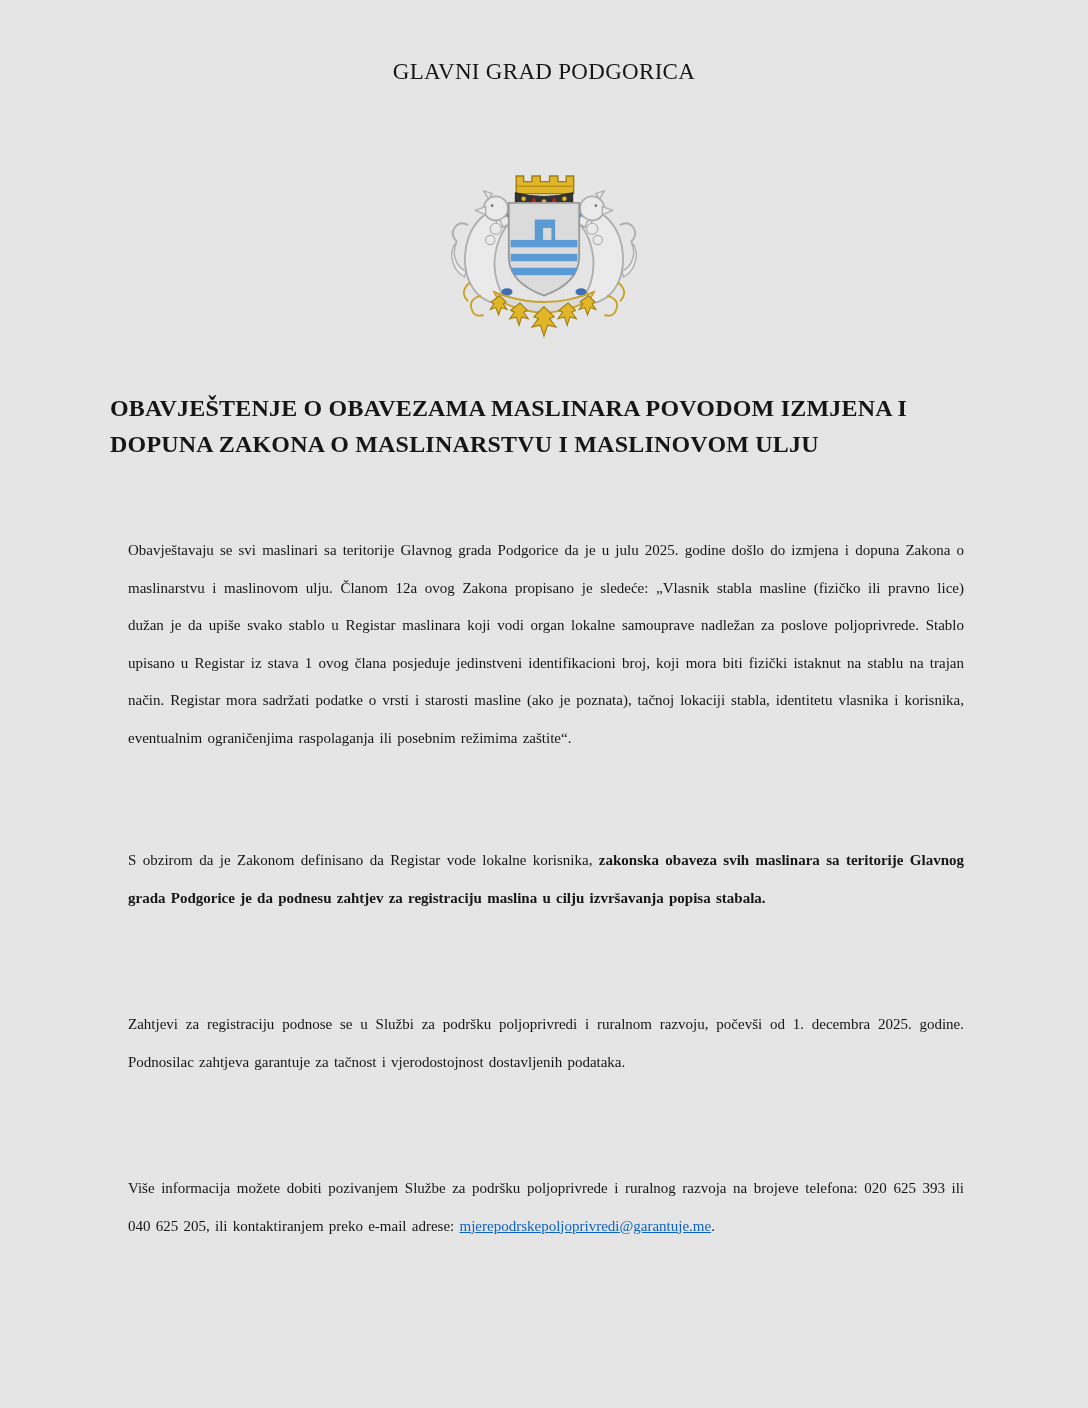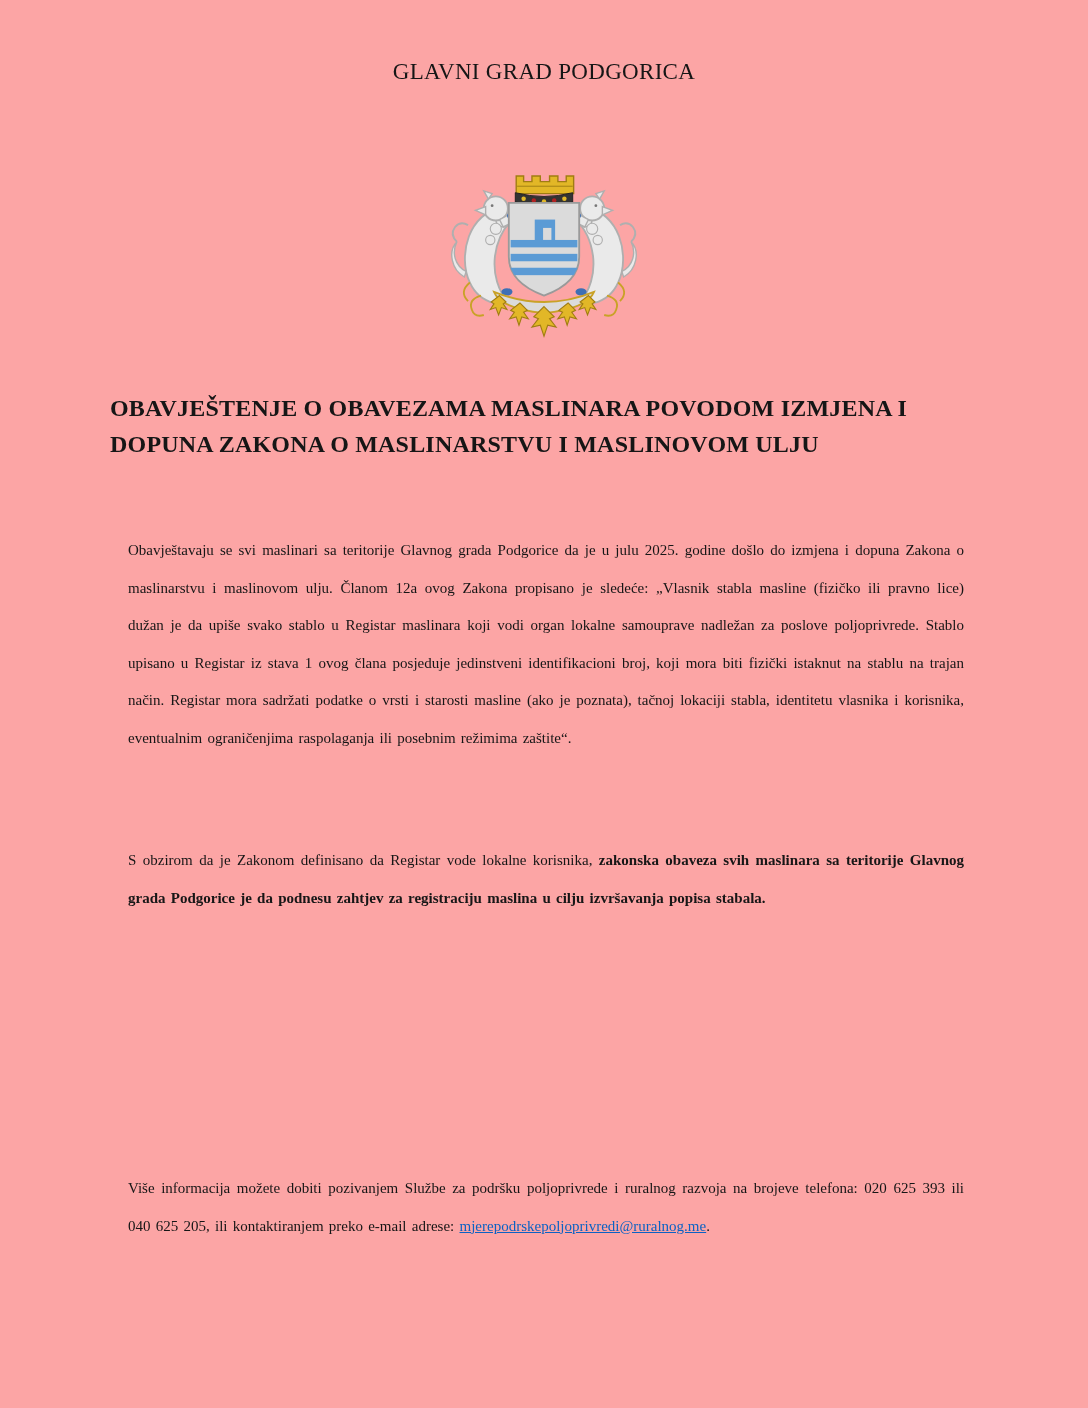--- a/index.html
+++ b/index.html
@@ -3,21 +3,21 @@
 <meta charset="utf-8">
 <style>
   html,body{margin:0;padding:0;}
   body{
     width:1088px;height:1408px;
     background:#ffffff;
     font-family:"Liberation Serif","DejaVu Serif",serif;
     color:#161616;
     -webkit-font-smoothing:antialiased;
   }
-  .page{position:relative;width:1088px;height:1408px;overflow:hidden;background:#fca5a5;}
+  .page{position:relative;width:1088px;height:1408px;overflow:hidden;background:#e5e5e5;}
 
   .header{
     position:absolute;top:56px;left:0;right:0;
     text-align:center;
     font-size:23px;line-height:31px;
     letter-spacing:.3px;
     white-space:nowrap;
   }
 
   .emblem{
@@ -126,16 +126,17 @@
 
   <div class="doc-title">
     <div>OBAVJEŠTENJE O OBAVEZAMA MASLINARA POVODOM IZMJENA I</div>
     <div>DOPUNA ZAKONA O MASLINARSTVU I MASLINOVOM ULJU</div>
   </div>
 
   <p class="para p1">Obavještavaju se svi maslinari sa teritorije Glavnog grada Podgorice da je u julu 2025. godine došlo do izmjena i dopuna Zakona o maslinarstvu i maslinovom ulju. Članom 12a ovog Zakona propisano je sledeće: „Vlasnik stabla masline (fizičko ili pravno lice) dužan je da upiše svako stablo u Registar maslinara koji vodi organ lokalne samouprave nadležan za poslove poljoprivrede. Stablo upisano u Registar iz stava 1 ovog člana posjeduje jedinstveni identifikacioni broj, koji mora biti fizički istaknut na stablu na trajan način. Registar mora sadržati podatke o vrsti i starosti masline (ako je poznata), tačnoj lokaciji stabla, identitetu vlasnika i korisnika, eventualnim ograničenjima raspolaganja ili posebnim režimima zaštite“.</p>
 
   <p class="para p2"><span>S obzirom da je Zakonom definisano da Registar vode lokalne korisnika, </span><span class="bold">zakonska obaveza svih maslinara sa teritorije Glavnog grada Podgorice je da podnesu zahtjev za registraciju maslina u cilju izvršavanja popisa stabala.</span></p>
 
+  <p class="para p3">Zahtjevi za registraciju podnose se u Službi za podršku poljoprivredi i ruralnom razvoju, počevši od 1. decembra 2025. godine. Podnosilac zahtjeva garantuje za tačnost i vjerodostojnost dostavljenih podataka.</p>
 
-  <p class="para p4"><span>Više informacija možete dobiti pozivanjem Službe za podršku poljoprivrede i ruralnog razvoja na brojeve telefona: 020 625 393 ili 040 625 205, ili kontaktiranjem preko e-mail adrese: </span><a class="email-link" style="color: rgb(11, 98, 196);">mjerepodrskepoljoprivredi@ruralnog.me</a><span>.</span></p>
+  <p class="para p4"><span>Više informacija možete dobiti pozivanjem Službe za podršku poljoprivrede i ruralnog razvoja na brojeve telefona: 020 625 393 ili 040 625 205, ili kontaktiranjem preko e-mail adrese: </span><a class="email-link" style="color: rgb(11, 98, 196);">mjerepodrskepoljoprivredi@garantuje.me</a><span>.</span></p>
 
 </div>
 
 </body></html>

